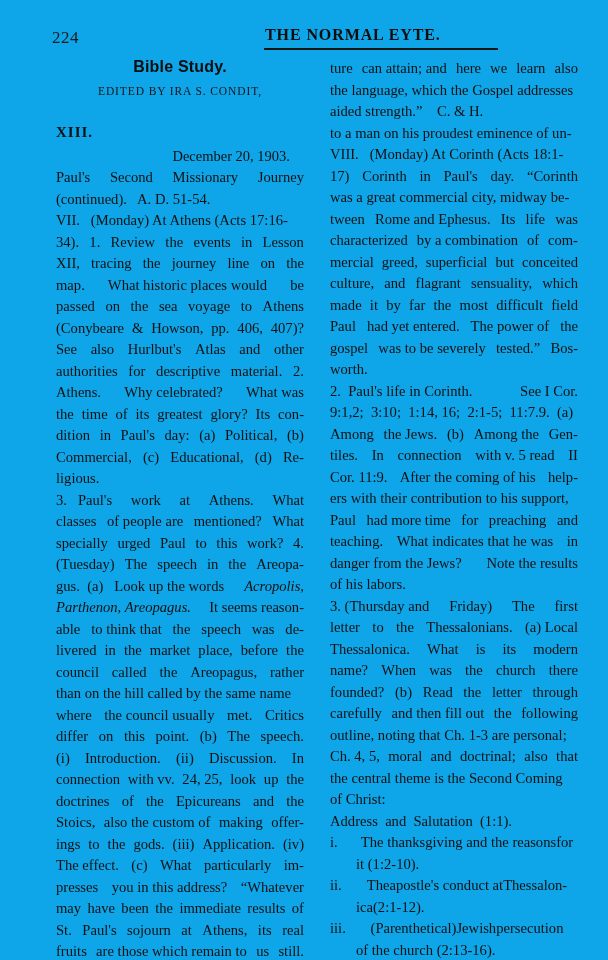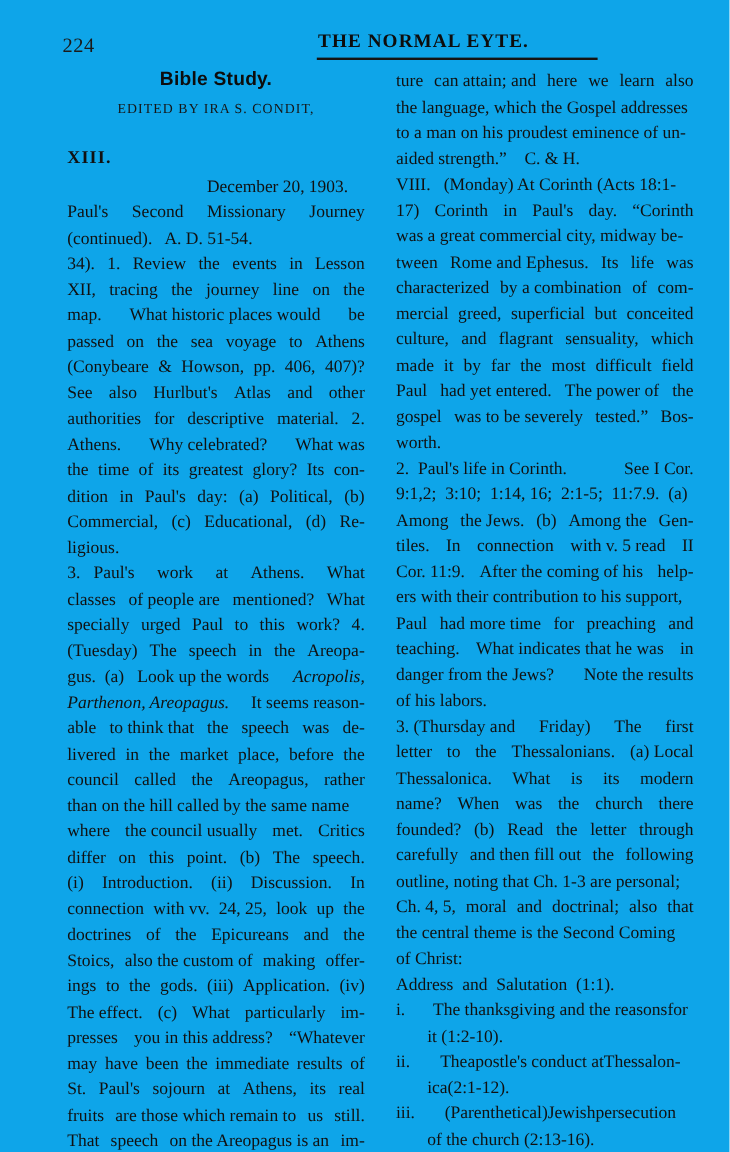--- a/index.html
+++ b/index.html
@@ -117,20 +117,21 @@
   <div class="runhead-rule"></div>
 
   <div class="col col-left">
     <div class="dept-title">Bible Study.</div>
     <div class="byline">EDITED BY  IRA S. CONDIT,</div>
     <div class="lesson-num">XIII.</div>
     <div class="dateline">December 20, 1903.</div>
     <div id="left-body">
         <div class="ln j"><span>Paul's</span><span>Second</span><span>Missionary</span><span>Journey</span></div>
         <div class="ln l"><span>(continued).   A. D. 51-54.</span></div>
+        <div class="ln l"><span>VII.   (Monday) At Athens (Acts 17:16-</span></div>
         <div class="ln j"><span>34).</span><span>1.</span><span>Review</span><span>the</span><span>events</span><span>in</span><span>Lesson</span></div>
         <div class="ln j"><span>XII,</span><span>tracing</span><span>the</span><span>journey</span><span>line</span><span>on</span><span>the</span></div>
         <div class="ln j"><span>map.</span><span>What historic places would</span><span>be</span></div>
         <div class="ln j"><span>passed</span><span>on</span><span>the</span><span>sea</span><span>voyage</span><span>to</span><span>Athens</span></div>
         <div class="ln j"><span>(Conybeare</span><span>&amp;</span><span>Howson,</span><span>pp.</span><span>406,</span><span>407)?</span></div>
         <div class="ln j"><span>See</span><span>also</span><span>Hurlbut's</span><span>Atlas</span><span>and</span><span>other</span></div>
         <div class="ln j"><span>authorities</span><span>for</span><span>descriptive</span><span>material.</span><span>2.</span></div>
         <div class="ln j"><span>Athens.</span><span>Why celebrated?</span><span>What was</span></div>
         <div class="ln j"><span>the</span><span>time</span><span>of</span><span>its</span><span>greatest</span><span>glory?</span><span>Its</span><span>con-</span></div>
         <div class="ln j"><span>dition</span><span>in</span><span>Paul's</span><span>day:</span><span>(a)</span><span>Political,</span><span>(b)</span></div>
@@ -159,22 +160,22 @@
         <div class="ln j"><span>St.</span><span>Paul's</span><span>sojourn</span><span>at</span><span>Athens,</span><span>its</span><span>real</span></div>
         <div class="ln j"><span>fruits</span><span>are those which remain to</span><span>us</span><span>still.</span></div>
         <div class="ln j"><span>That</span><span>speech</span><span>on the Areopagus is an</span><span>im-</span></div>
       </div>
   </div>
 
   <div class="col col-right">
     <div id="right-body">
         <div class="ln j"><span>ture</span><span>can attain; and</span><span>here</span><span>we</span><span>learn</span><span>also</span></div>
         <div class="ln l"><span>the language, which the Gospel addresses</span></div>
+        <div class="ln l"><span>aided strength.”    C. &amp; H.</span></div>
         <div class="ln l"><span>to a man on his proudest eminence of un-</span></div>
-        <div class="ln l"><span>aided strength.”    C. &amp; H.</span></div>
         <div class="ln l"><span>VIII.   (Monday) At Corinth (Acts 18:1-</span></div>
         <div class="ln j"><span>17)</span><span>Corinth</span><span>in</span><span>Paul's</span><span>day.</span><span>“Corinth</span></div>
         <div class="ln l"><span>was a great commercial city, midway be-</span></div>
         <div class="ln j"><span>tween</span><span>Rome and Ephesus.</span><span>Its</span><span>life</span><span>was</span></div>
         <div class="ln j"><span>characterized</span><span>by a combination</span><span>of</span><span>com-</span></div>
         <div class="ln j"><span>mercial</span><span>greed,</span><span>superficial</span><span>but</span><span>conceited</span></div>
         <div class="ln j"><span>culture,</span><span>and</span><span>flagrant</span><span>sensuality,</span><span>which</span></div>
         <div class="ln j"><span>made</span><span>it</span><span>by</span><span>far</span><span>the</span><span>most</span><span>difficult</span><span>field</span></div>
         <div class="ln j"><span>Paul</span><span>had yet entered.</span><span>The power of</span><span>the</span></div>
         <div class="ln j"><span>gospel</span><span>was to be severely</span><span>tested.”</span><span>Bos-</span></div>

